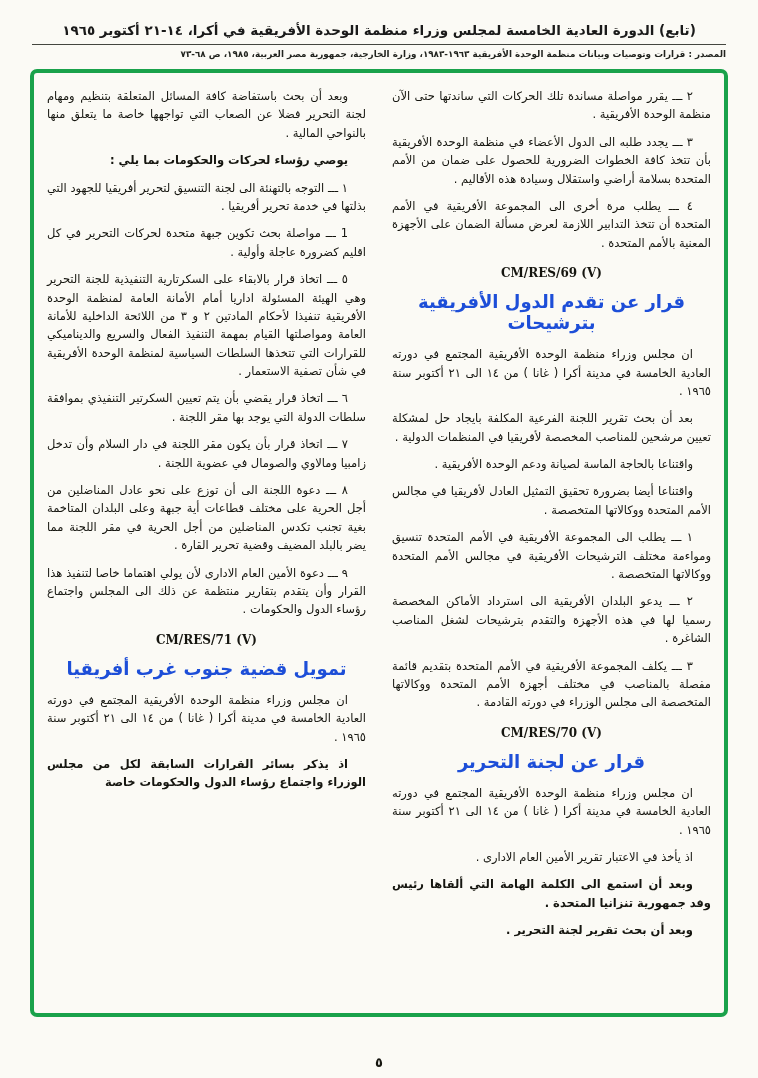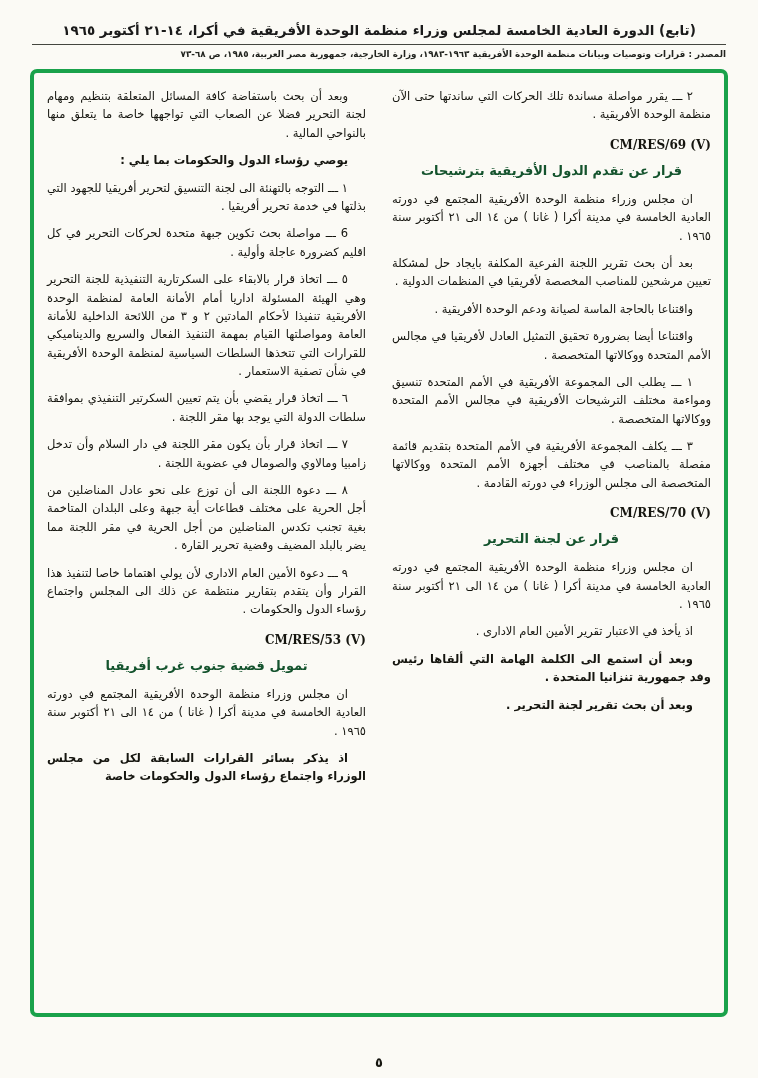--- a/index.html
+++ b/index.html
@@ -55,34 +55,34 @@
     font-size: 11.5px;
     line-height: 1.6;
     text-align: justify;
     text-indent: 18px;
     margin-bottom: 9px;
     color: #15150f;
   }
   .para.bold { font-weight: bold; }
   .res-label {
     direction: ltr;
-    text-align: right;
+    text-align: center;
     font-family: "DejaVu Serif", serif;
     font-weight: bold;
     font-size: 12px;
     margin: 14px 0 11px 0;
     color: #15150f;
   }
   .res-heading {
     direction: rtl;
     text-align: center;
-    font-size: 13px;
+    font-size: 18px;
     font-weight: bold;
     margin: 2px 0 12px 0;
-    color: #14532d;
+    color: #1d4ed8;
   }
   
   .page-number {
     position: absolute;
     bottom: 8px;
     left: 0;
     width: 100%;
     text-align: center;
     font-size: 13px;
     font-weight: bold;
@@ -97,47 +97,50 @@
   <header>
     <h1 class="doc-title">(تابع) الدورة العادية الخامسة لمجلس وزراء منظمة الوحدة الأفريقية في أكرا، ١٤-٢١ أكتوبر ١٩٦٥</h1>
     <hr class="title-rule">
     <p class="doc-source">المصدر : قرارات وتوصيات وبيانات منظمة الوحدة الأفريقية ١٩٦٣-١٩٨٣، وزارة الخارجية، جمهورية مصر العربية، ١٩٨٥، ص ٦٨-٧٣</p>
   </header>
 
   <main class="content-box">
 
     <section class="column">
       <p class="para">٢ ـــ يقرر مواصلة مساندة تلك الحركات التي ساندتها حتى الآن منظمة الوحدة الأفريقية .</p>
+      <p class="para">٣ ـــ يجدد طلبه الى الدول الأعضاء في منظمة الوحدة الأفريقية بأن تتخذ كافة الخطوات الضرورية للحصول على ضمان من الأمم المتحدة بسلامة أراضي واستقلال وسيادة هذه الأقاليم .</p>
+      <p class="para">٤ ـــ يطلب مرة أخرى الى المجموعة الأفريقية في الأمم المتحدة أن تتخذ التدابير اللازمة لعرض مسألة الضمان على الأجهزة المعنية بالأمم المتحدة .</p>
       <div class="res-label">CM/RES/69 (V)</div>
       <h2 class="res-heading">قرار عن تقدم الدول الأفريقية بترشيحات</h2>
       <p class="para">ان مجلس وزراء منظمة الوحدة الأفريقية المجتمع في دورته العادية الخامسة في مدينة أكرا ( غانا ) من ١٤ الى ٢١ أكتوبر سنة ١٩٦٥ .</p>
       <p class="para">بعد أن بحث تقرير اللجنة الفرعية المكلفة بايجاد حل لمشكلة تعيين مرشحين للمناصب المخصصة لأفريقيا في المنظمات الدولية .</p>
       <p class="para">واقتناعا بالحاجة الماسة لصيانة ودعم الوحدة الأفريقية .</p>
       <p class="para">واقتناعا أيضا بضرورة تحقيق التمثيل العادل لأفريقيا في مجالس الأمم المتحدة ووكالاتها المتخصصة .</p>
       <p class="para">١ ـــ يطلب الى المجموعة الأفريقية في الأمم المتحدة تنسيق ومواءمة مختلف الترشيحات الأفريقية في مجالس الأمم المتحدة ووكالاتها المتخصصة .</p>
+      <p class="para">٢ ـــ يدعو البلدان الأفريقية الى استرداد الأماكن المخصصة رسميا لها في هذه الأجهزة والتقدم بترشيحات لشغل المناصب الشاغرة .</p>
       <p class="para">٣ ـــ يكلف المجموعة الأفريقية في الأمم المتحدة بتقديم قائمة مفصلة بالمناصب في مختلف أجهزة الأمم المتحدة ووكالاتها المتخصصة الى مجلس الوزراء في دورته القادمة .</p>
       <div class="res-label">CM/RES/70 (V)</div>
       <h2 class="res-heading">قرار عن لجنة التحرير</h2>
       <p class="para">ان مجلس وزراء منظمة الوحدة الأفريقية المجتمع في دورته العادية الخامسة في مدينة أكرا ( غانا ) من ١٤ الى ٢١ أكتوبر سنة ١٩٦٥ .</p>
       <p class="para">اذ يأخذ في الاعتبار تقرير الأمين العام الادارى .</p>
       <p class="para bold">وبعد أن استمع الى الكلمة الهامة التي ألقاها رئيس وفد جمهورية تنزانيا المتحدة .</p>
       <p class="para bold">وبعد أن بحث تقرير لجنة التحرير .</p>
     </section>
 
     <section class="column">
       <p class="para">وبعد أن بحث باستفاضة كافة المسائل المتعلقة بتنظيم ومهام لجنة التحرير فضلا عن الصعاب التي تواجهها خاصة ما يتعلق منها بالنواحي المالية .</p>
-      <p class="para bold">يوصي رؤساء الدول والحكومات بما يلي :</p>
+      <p class="para bold">يوصي رؤساء لحركات والحكومات بما يلي :</p>
       <p class="para">١ ـــ التوجه بالتهنئة الى لجنة التنسيق لتحرير أفريقيا للجهود التي بذلتها في خدمة تحرير أفريقيا .</p>
-      <p class="para">6 ـــ مواصلة بحث تكوين جبهة متحدة لحركات التحرير في كل اقليم كضرورة عاجلة وأولية .</p>
+      <p class="para">1 ـــ مواصلة بحث تكوين جبهة متحدة لحركات التحرير في كل اقليم كضرورة عاجلة وأولية .</p>
       <p class="para">٥ ـــ اتخاذ قرار بالابقاء على السكرتارية التنفيذية للجنة التحرير وهي الهيئة المسئولة اداريا أمام الأمانة العامة لمنظمة الوحدة الأفريقية تنفيذا لأحكام المادتين ٢ و ٣ من اللائحة الداخلية للأمانة العامة ومواصلتها القيام بمهمة التنفيذ الفعال والسريع والديناميكي للقرارات التي تتخذها السلطات السياسية لمنظمة الوحدة الأفريقية في شأن تصفية الاستعمار .</p>
       <p class="para">٦ ـــ اتخاذ قرار يقضي بأن يتم تعيين السكرتير التنفيذي بموافقة سلطات الدولة التي يوجد بها مقر اللجنة .</p>
       <p class="para">٧ ـــ اتخاذ قرار بأن يكون مقر اللجنة في دار السلام وأن تدخل زامبيا ومالاوي والصومال في عضوية اللجنة .</p>
       <p class="para">٨ ـــ دعوة اللجنة الى أن توزع على نحو عادل المناضلين من أجل الحرية على مختلف قطاعات أية جبهة وعلى البلدان المتاخمة بغية تجنب تكدس المناضلين من أجل الحرية في مقر اللجنة مما يضر بالبلد المضيف وقضية تحرير القارة .</p>
       <p class="para">٩ ـــ دعوة الأمين العام الادارى لأن يولي اهتماما خاصا لتنفيذ هذا القرار وأن يتقدم بتقارير منتظمة عن ذلك الى المجلس واجتماع رؤساء الدول والحكومات .</p>
-      <div class="res-label">CM/RES/53 (V)</div>
+      <div class="res-label">CM/RES/71 (V)</div>
       <h2 class="res-heading">تمويل قضية جنوب غرب أفريقيا</h2>
       <p class="para">ان مجلس وزراء منظمة الوحدة الأفريقية المجتمع في دورته العادية الخامسة في مدينة أكرا ( غانا ) من ١٤ الى ٢١ أكتوبر سنة ١٩٦٥ .</p>
       <p class="para bold">اذ يذكر بسائر القرارات السابقة لكل من مجلس الوزراء واجتماع رؤساء الدول والحكومات خاصة</p>
     </section>
 
   </main>
 
   <div class="page-number">٥</div>
 
 </div>

